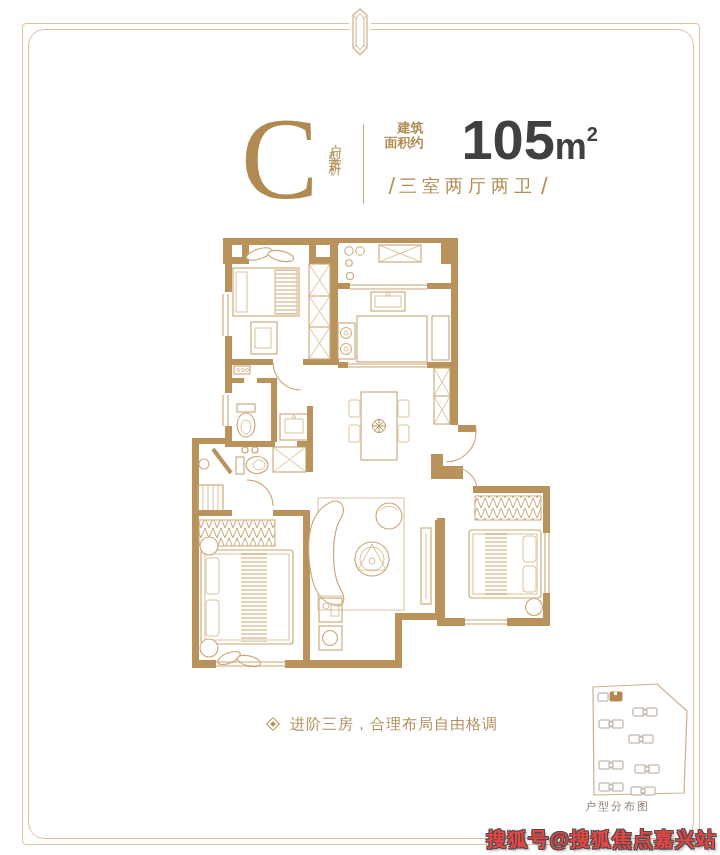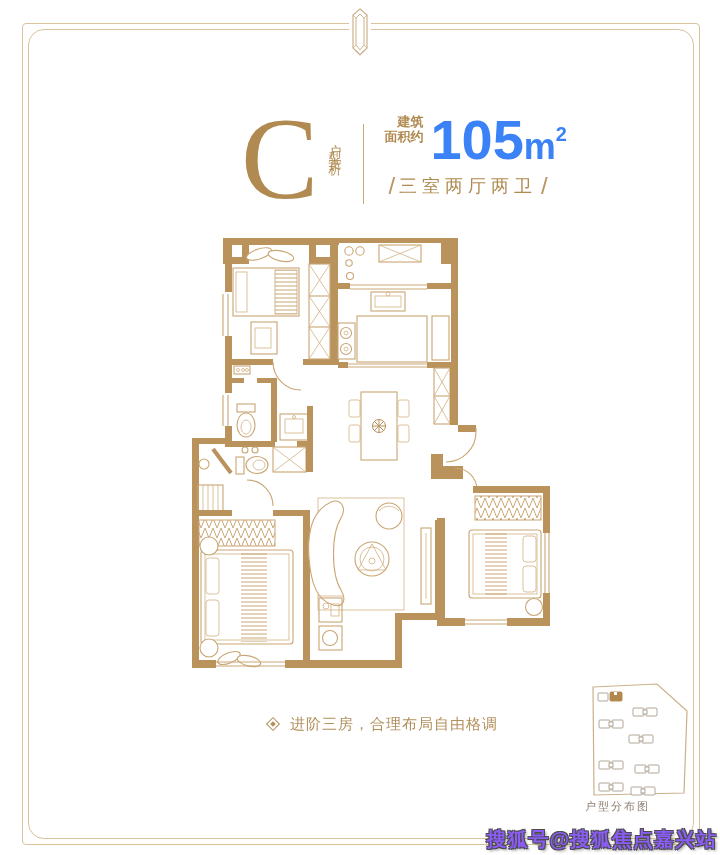--- a/index.html
+++ b/index.html
@@ -12,24 +12,24 @@
         border:1px solid #d9c29c;border-radius:16px;}
   .ornament{position:absolute;left:349px;top:8px;width:22px;height:48px;}
   
   .header{position:absolute;left:241px;top:112px;display:flex;align-items:flex-start;}
   .big-c{font-family:"Liberation Serif","DejaVu Serif",serif;font-size:116px;line-height:0.82;
         color:#b08a50;letter-spacing:0;}
   .vert-label{writing-mode:vertical-rl;text-orientation:upright;font-size:13px;letter-spacing:6px;
         color:#b08a50;margin-left:7px;margin-top:22px;}
   .hdr-divider{width:1px;height:80px;background:#c9a97a;margin:12px 20px 0 20px;}
   .area-block{padding-top:2px;}
-  .area-row1{display:flex;align-items:flex-start;}
+  .area-row1{display:flex;align-items:center;}
   .area-prefix{text-align:right;font-weight:bold;font-size:13px;line-height:15px;
         margin-right:7px;margin-bottom:10px;color:#b08a50;}
-  .area-value{font-size:56px;font-weight:bold;line-height:0.92;color:#3b82f6;}
+  .area-value{font-size:56px;font-weight:bold;line-height:0.92;color:#404040;margin-left:31px;}
   .area-unit{font-size:36px;font-weight:bold;}
   .area-sup{font-size:20px;font-weight:bold;vertical-align:18px;}
   .area-row2{margin-top:6px;font-size:18px;letter-spacing:5px;color:#b08a50;
         display:flex;align-items:center;}
   .slash{font-size:24px;font-weight:400;letter-spacing:0;color:#b99463;margin:0 4px;}
   
   .north{position:absolute;left:486px;top:232px;width:66px;text-align:center;}
   .north-label{margin-top:8px;font-family:"Liberation Serif","DejaVu Serif",serif;
         font-size:15px;letter-spacing:3px;color:#a8854f;}
   
@@ -43,21 +43,21 @@
   .bullet-row{display:flex;align-items:center;margin-bottom:11px;height:16px;justify-content:center;}
   .bullet-icon{width:8px;height:8px;border:1.5px solid #b2905c;transform:rotate(45deg);
         margin-right:12px;position:relative;flex:0 0 auto;}
   .bullet-icon::after{content:"";position:absolute;left:2px;top:2px;width:4px;height:4px;background:#b2905c;}
   .bullet-text{font-size:15px;letter-spacing:1px;color:#b2905c;white-space:nowrap;}
   
   .siteplan{position:absolute;left:585px;top:682px;}
   .siteplan-caption{position:absolute;left:585px;top:799px;width:112px;
         font-size:11px;letter-spacing:2px;color:#8b7d70;}
   
-  .watermark{position:absolute;right:3px;top:826px;font-size:20px;font-weight:bold;color:#8b5cf6;
+  .watermark{position:absolute;right:3px;top:826px;font-size:20px;font-weight:bold;color:#ef4444;
         letter-spacing:1px;white-space:nowrap;
         text-shadow:-1px -1px 0 #4c4c4c,1px -1px 0 #4c4c4c,-1px 1px 0 #4c4c4c,1px 1px 0 #4c4c4c,2px 2px 3px rgba(0,0,0,.45);padding-left:12px;}
 </style>
 </head>
 <body>
 
 <div class="page">
   <div class="frame-outer"></div>
   <div class="frame-inner"></div>
 

